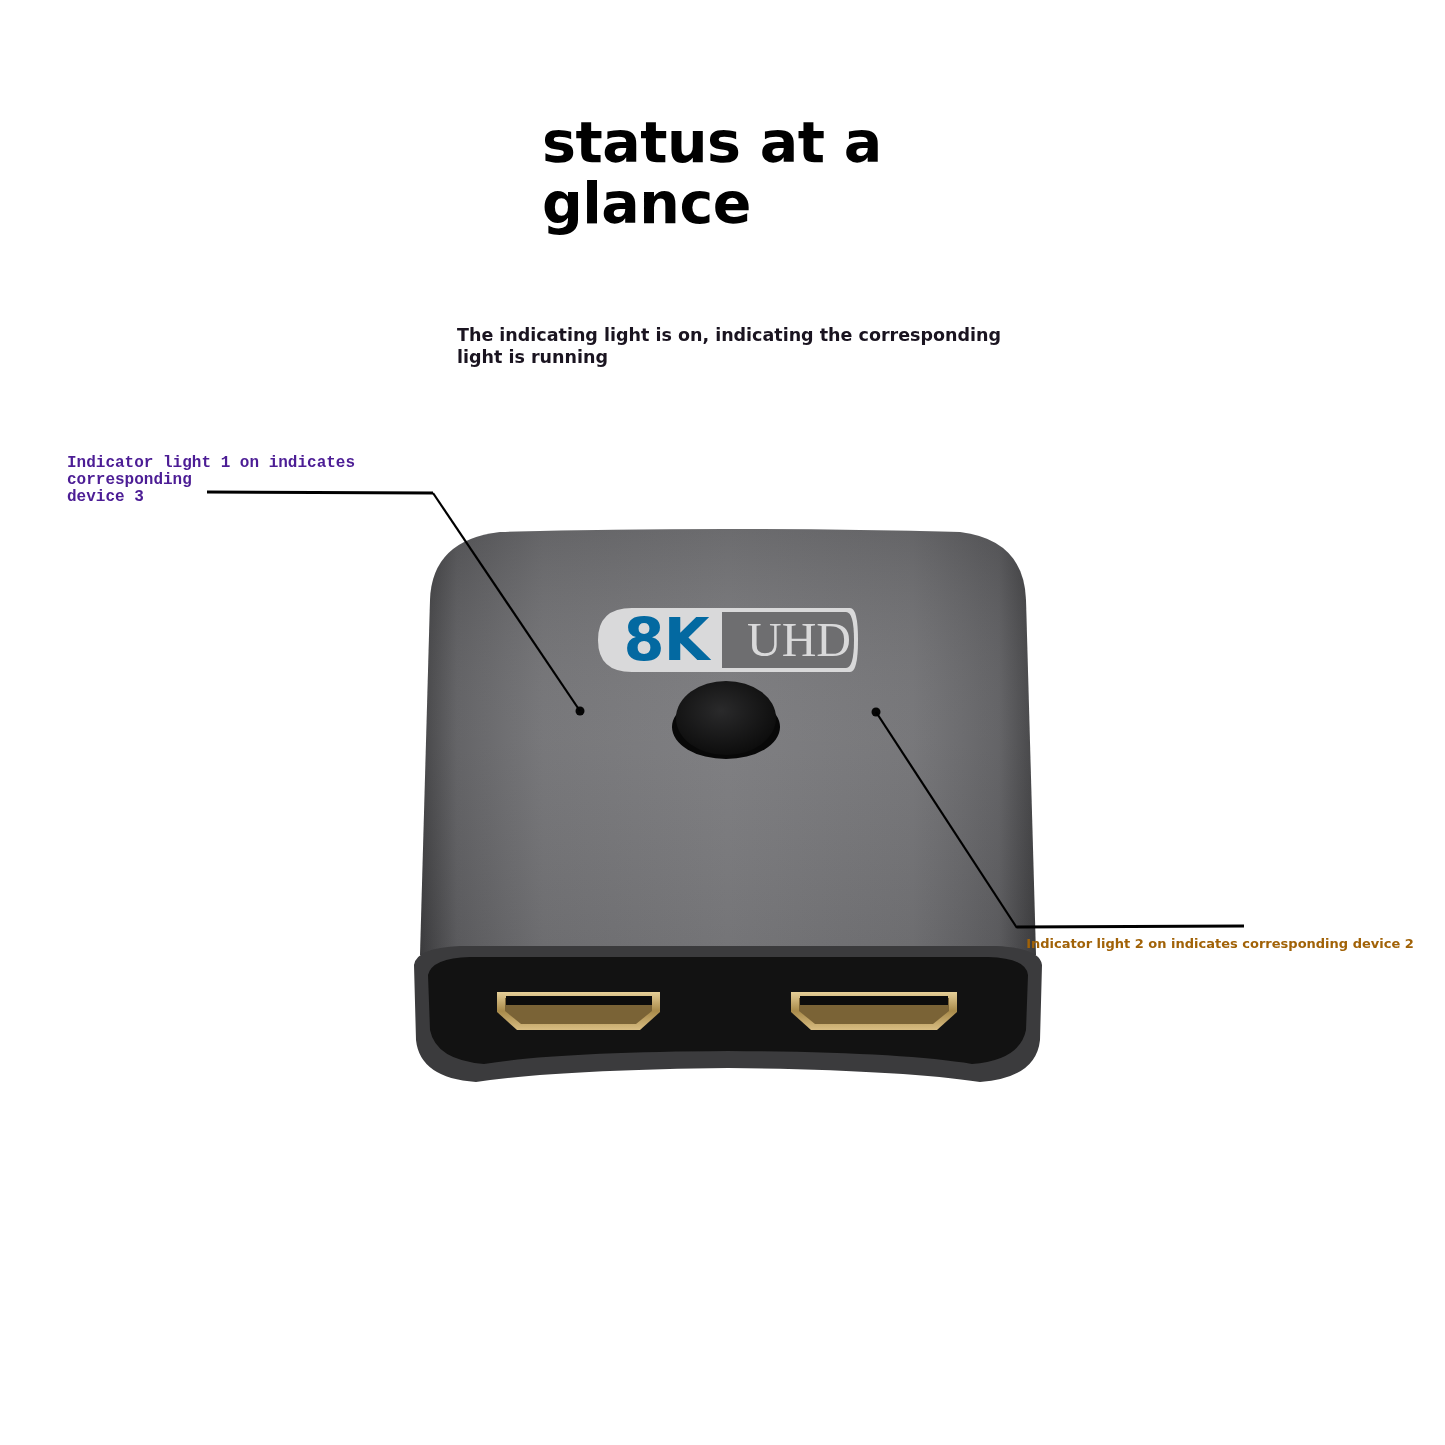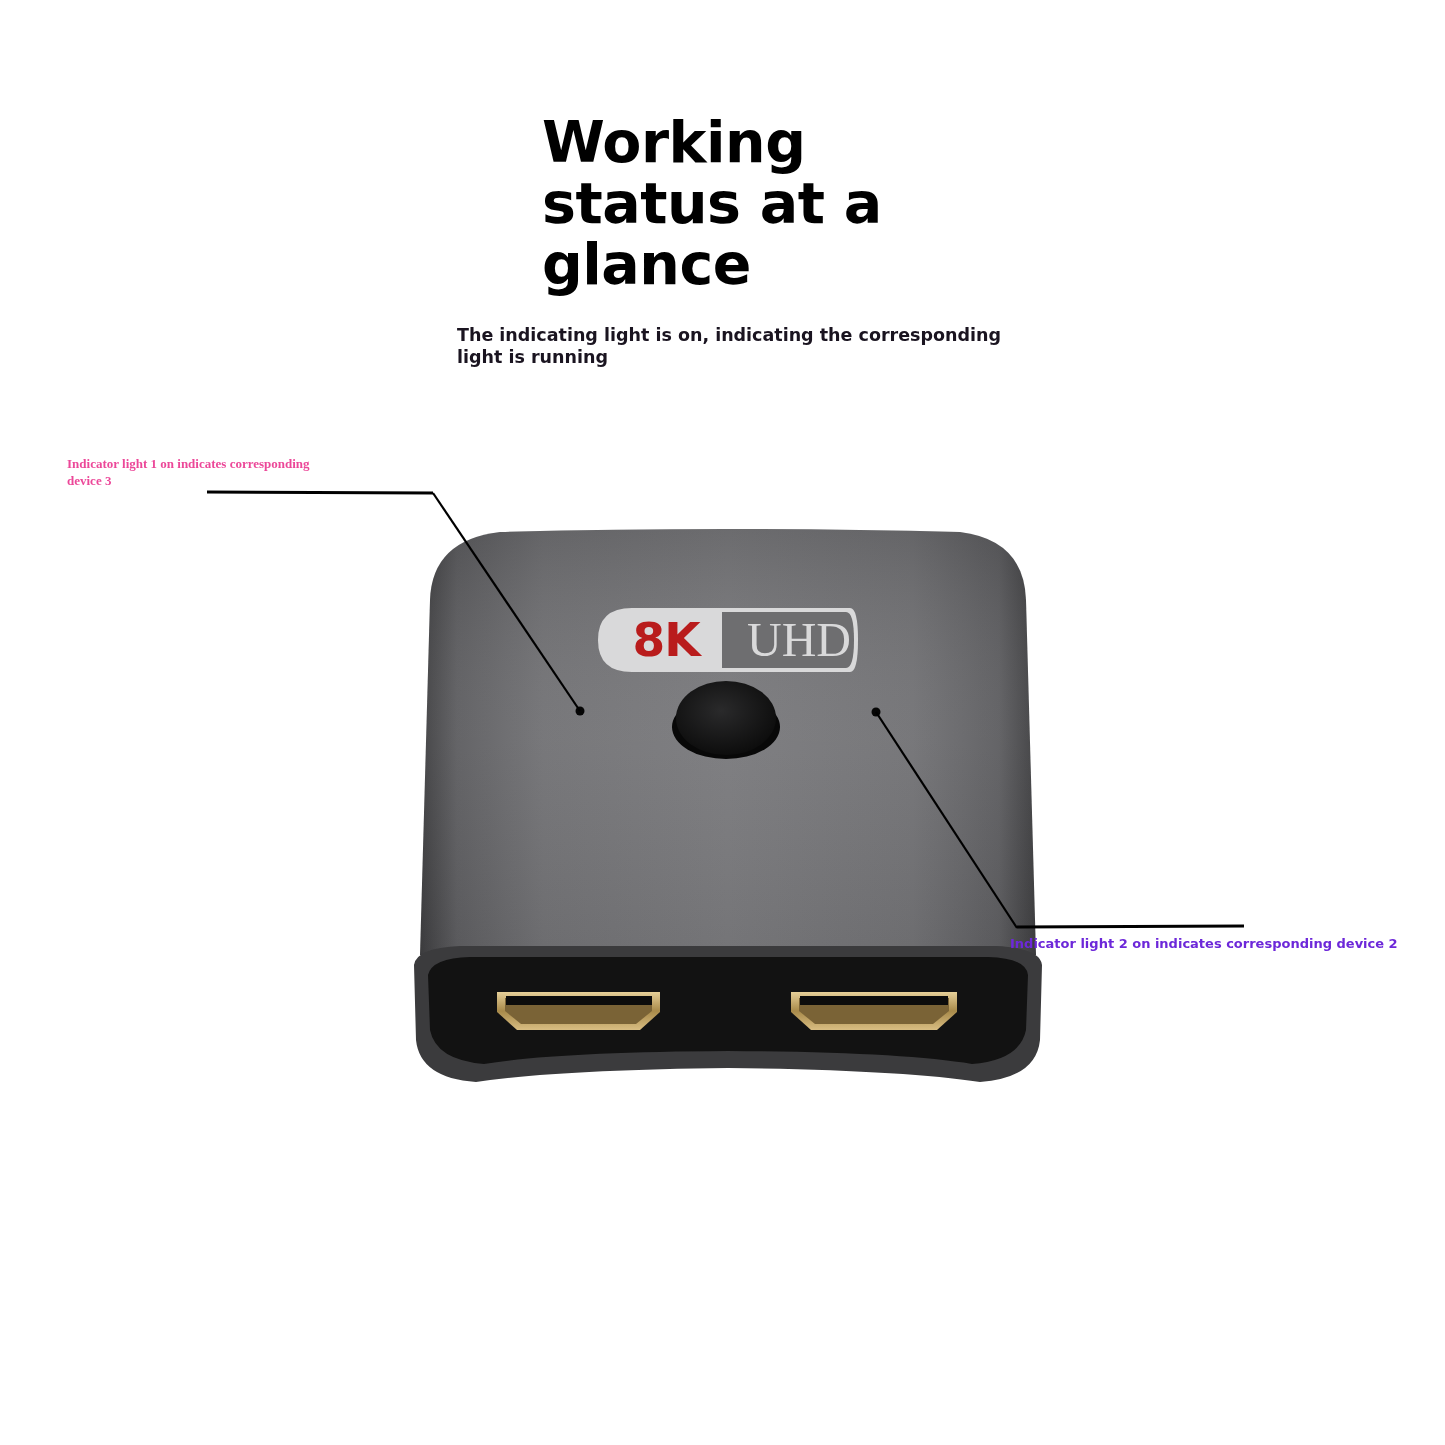--- a/index.html
+++ b/index.html
@@ -9,45 +9,44 @@
     font-family: "DejaVu Sans", sans-serif; font-weight: bold;
     font-size: 57px; line-height: 61px; color: #000; letter-spacing: -0.5px;
   }
   .subline {
     position: absolute; left: 457px; top: 324px; width: 560px;
     font-family: "DejaVu Sans", sans-serif; font-weight: bold;
     font-size: 17.5px; line-height: 22px; color: #1a1420;
   }
   .callout-1 {
     position: absolute; left: 67px; top: 455px; width: 360px;
-    font-family: Liberation Serif, serif; font-weight: bold;
-    font-size: 13px; line-height: 17px; color: #ec4899;
+    font-family: Liberation Mono, monospace; font-weight: bold;
+    font-size: 16px; line-height: 17px; color: #4c1d95;
   }
   .callout-2 {
     position: absolute; left: 1010px; top: 935px; width: 420px; white-space: nowrap;
     font-family: "DejaVu Sans", sans-serif; font-weight: bold;
-    font-size: 13px; line-height: 17px; color: #6d28d9;
+    font-size: 13px; line-height: 17px; color: #a16207; text-align: center;
   }
   svg.scene { position: absolute; left: 0; top: 0; }
   .badge-8k {
     position: absolute; left: 612px; top: 614px; width: 108px; height: 52px;
-    font-family: "DejaVu Sans", sans-serif; font-weight: bold; font-size: 47px;
-    line-height: 52px; color: #b91c1c; text-align: center; letter-spacing: -1px;
+    font-family: "DejaVu Sans", sans-serif; font-weight: bold; font-size: 59px;
+    line-height: 52px; color: #0369a1; text-align: center; letter-spacing: -1px;
   }
   .badge-uhd {
     position: absolute; left: 722px; top: 614px; width: 125px; height: 52px;
     font-family: "Liberation Serif", serif; font-size: 48px;
     line-height: 52px; color: #d9d9da; text-align: right; padding-left: 4px;
   }
 </style>
 </head>
 <body>
 
 <div class="headline">
-  <div>Working</div>
   <div>status at a</div>
   <div>glance</div>
 </div>
 
 <div class="subline">
   <div>The indicating light is on, indicating the corresponding</div>
   <div>light is running</div>
 </div>
 
 <div class="callout-1">

